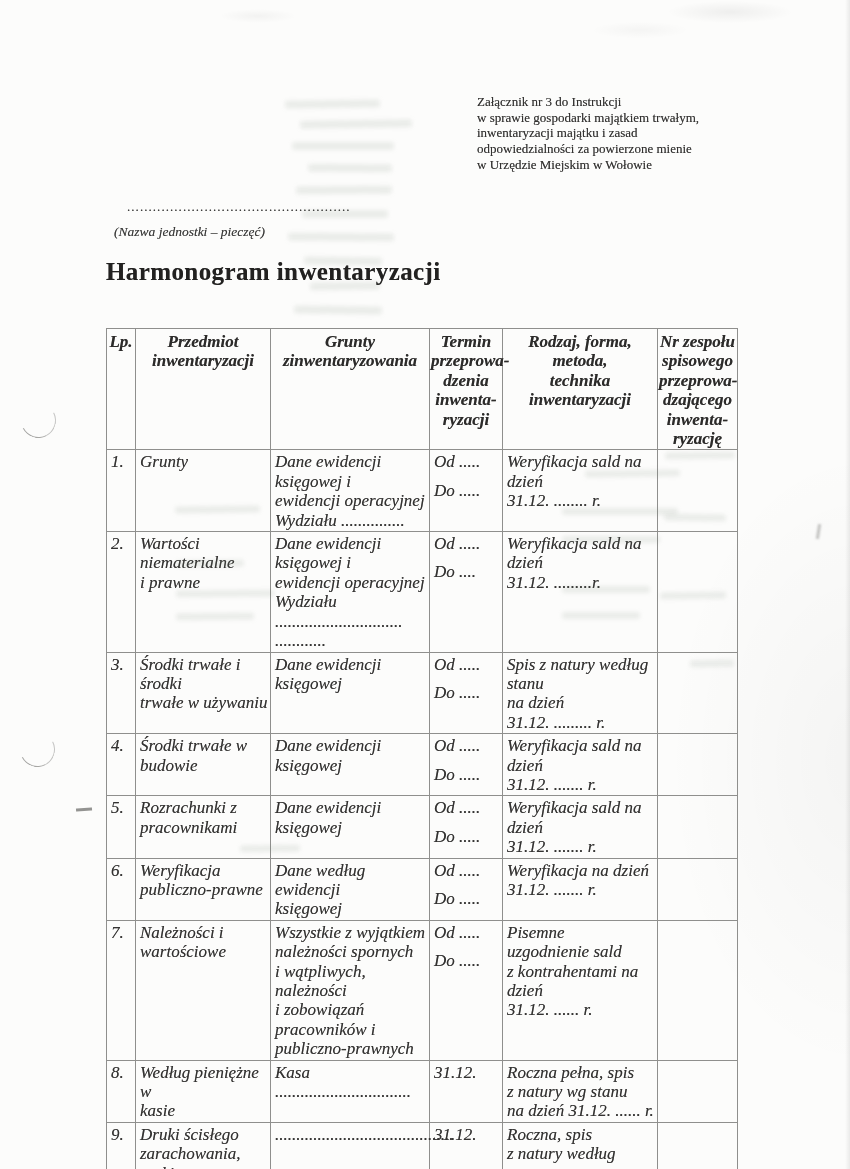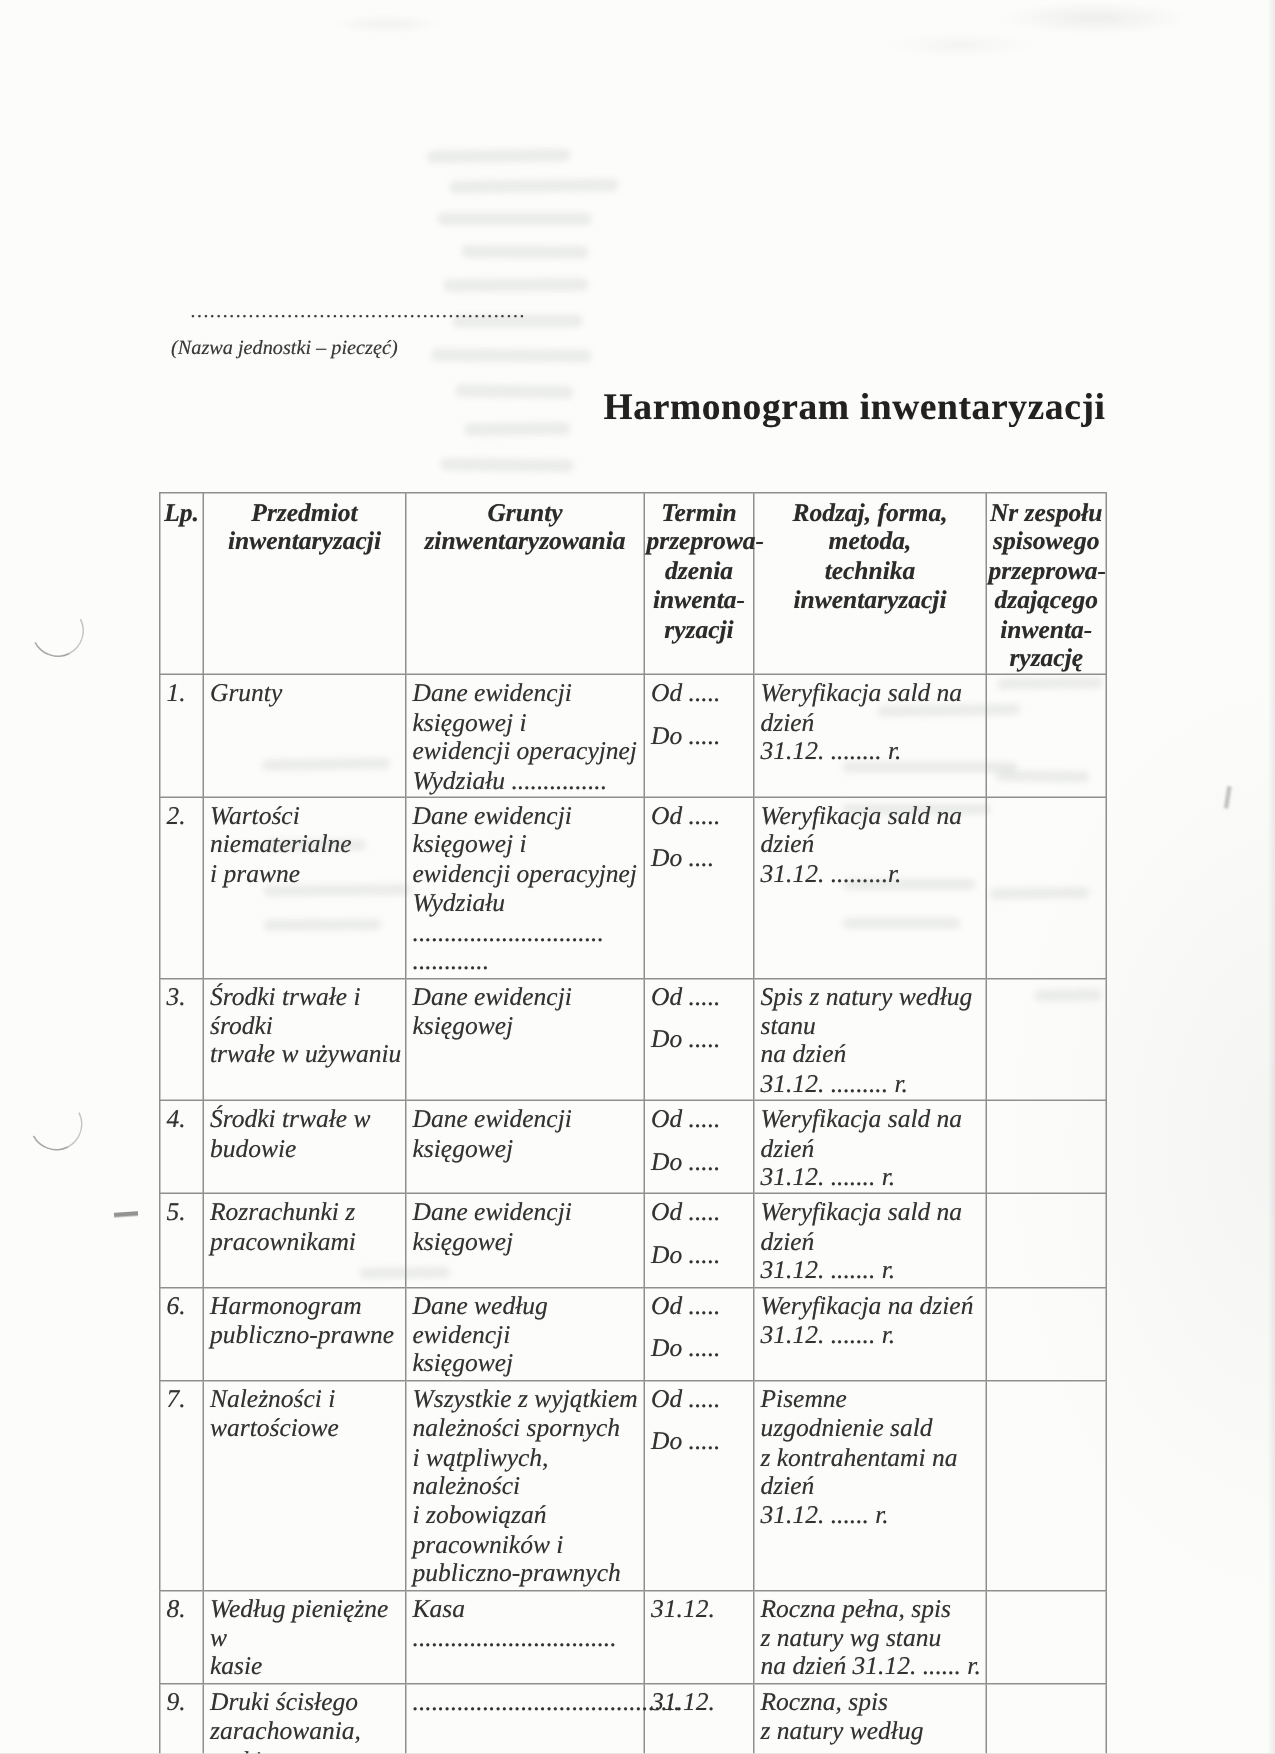--- a/index.html
+++ b/index.html
@@ -31,21 +31,21 @@
   .dotted-line{
     position:absolute;left:127px;top:199px;
     font-size:13px;letter-spacing:1.05px;color:#3c3c3b;
   }
   .unit-caption{
     position:absolute;left:114px;top:224px;
     font-style:italic;font-size:13.5px;color:#3a3a39;
   }
   .doc-title{
     position:absolute;left:106px;top:258px;width:631px;
-    text-align:right;font-weight:bold;font-size:25px;letter-spacing:0.4px;
+    text-align:left;font-weight:bold;font-size:25px;letter-spacing:0.4px;
     color:#222120;
   }
 
   table.inv{
     position:absolute;left:106px;top:328px;width:631px;
     border-collapse:collapse;table-layout:fixed;
     font-size:17px;line-height:19.4px;font-style:italic;
   }
   table.inv td,table.inv th{
     border:1px solid #8f8f8d;
@@ -83,20 +83,25 @@
     position:absolute;left:817px;top:524px;width:2.5px;height:15px;
     background:rgba(140,140,138,0.5);transform:rotate(9deg);filter:blur(0.8px);
     pointer-events:none;
   }
 </style>
 </head>
 <body>
 
 <div class="page">
 
+  <div class="att-note scan-text">Załącznik nr 3 do Instrukcji
+w sprawie gospodarki majątkiem trwałym,
+inwentaryzacji majątku i zasad
+odpowiedzialności za powierzone mienie
+w Urzędzie Miejskim w Wołowie</div>
 
   <div class="dotted-line scan-text">....................................................</div>
 
   <div class="unit-caption scan-text">(Nazwa jednostki – pieczęć)</div>
 
   <div class="doc-title scan-text">Harmonogram inwentaryzacji</div>
 
   <table class="inv scan-text">
     <colgroup>
         <col style="width: 29px;">
@@ -178,21 +183,21 @@
           <td>Rozrachunki z
 pracownikami</td>
           <td>Dane ewidencji księgowej</td>
           <td><span class="termin-od">Od .....</span><span class="termin-do">Do .....</span></td>
           <td>Weryfikacja sald na dzień
 31.12. ....... r.</td>
           <td></td>
         </tr>
         <tr style="height: 43px;">
           <td class="lp">6.</td>
-          <td>Harmonogram
+          <td>Weryfikacja
 publiczno-prawne</td>
           <td>Dane według ewidencji
 księgowej</td>
           <td><span class="termin-od">Od .....</span><span class="termin-do">Do .....</span></td>
           <td>Weryfikacja na dzień
 31.12. ....... r.</td>
           <td></td>
         </tr>
         <tr style="height: 100px;">
           <td class="lp">7.</td>

